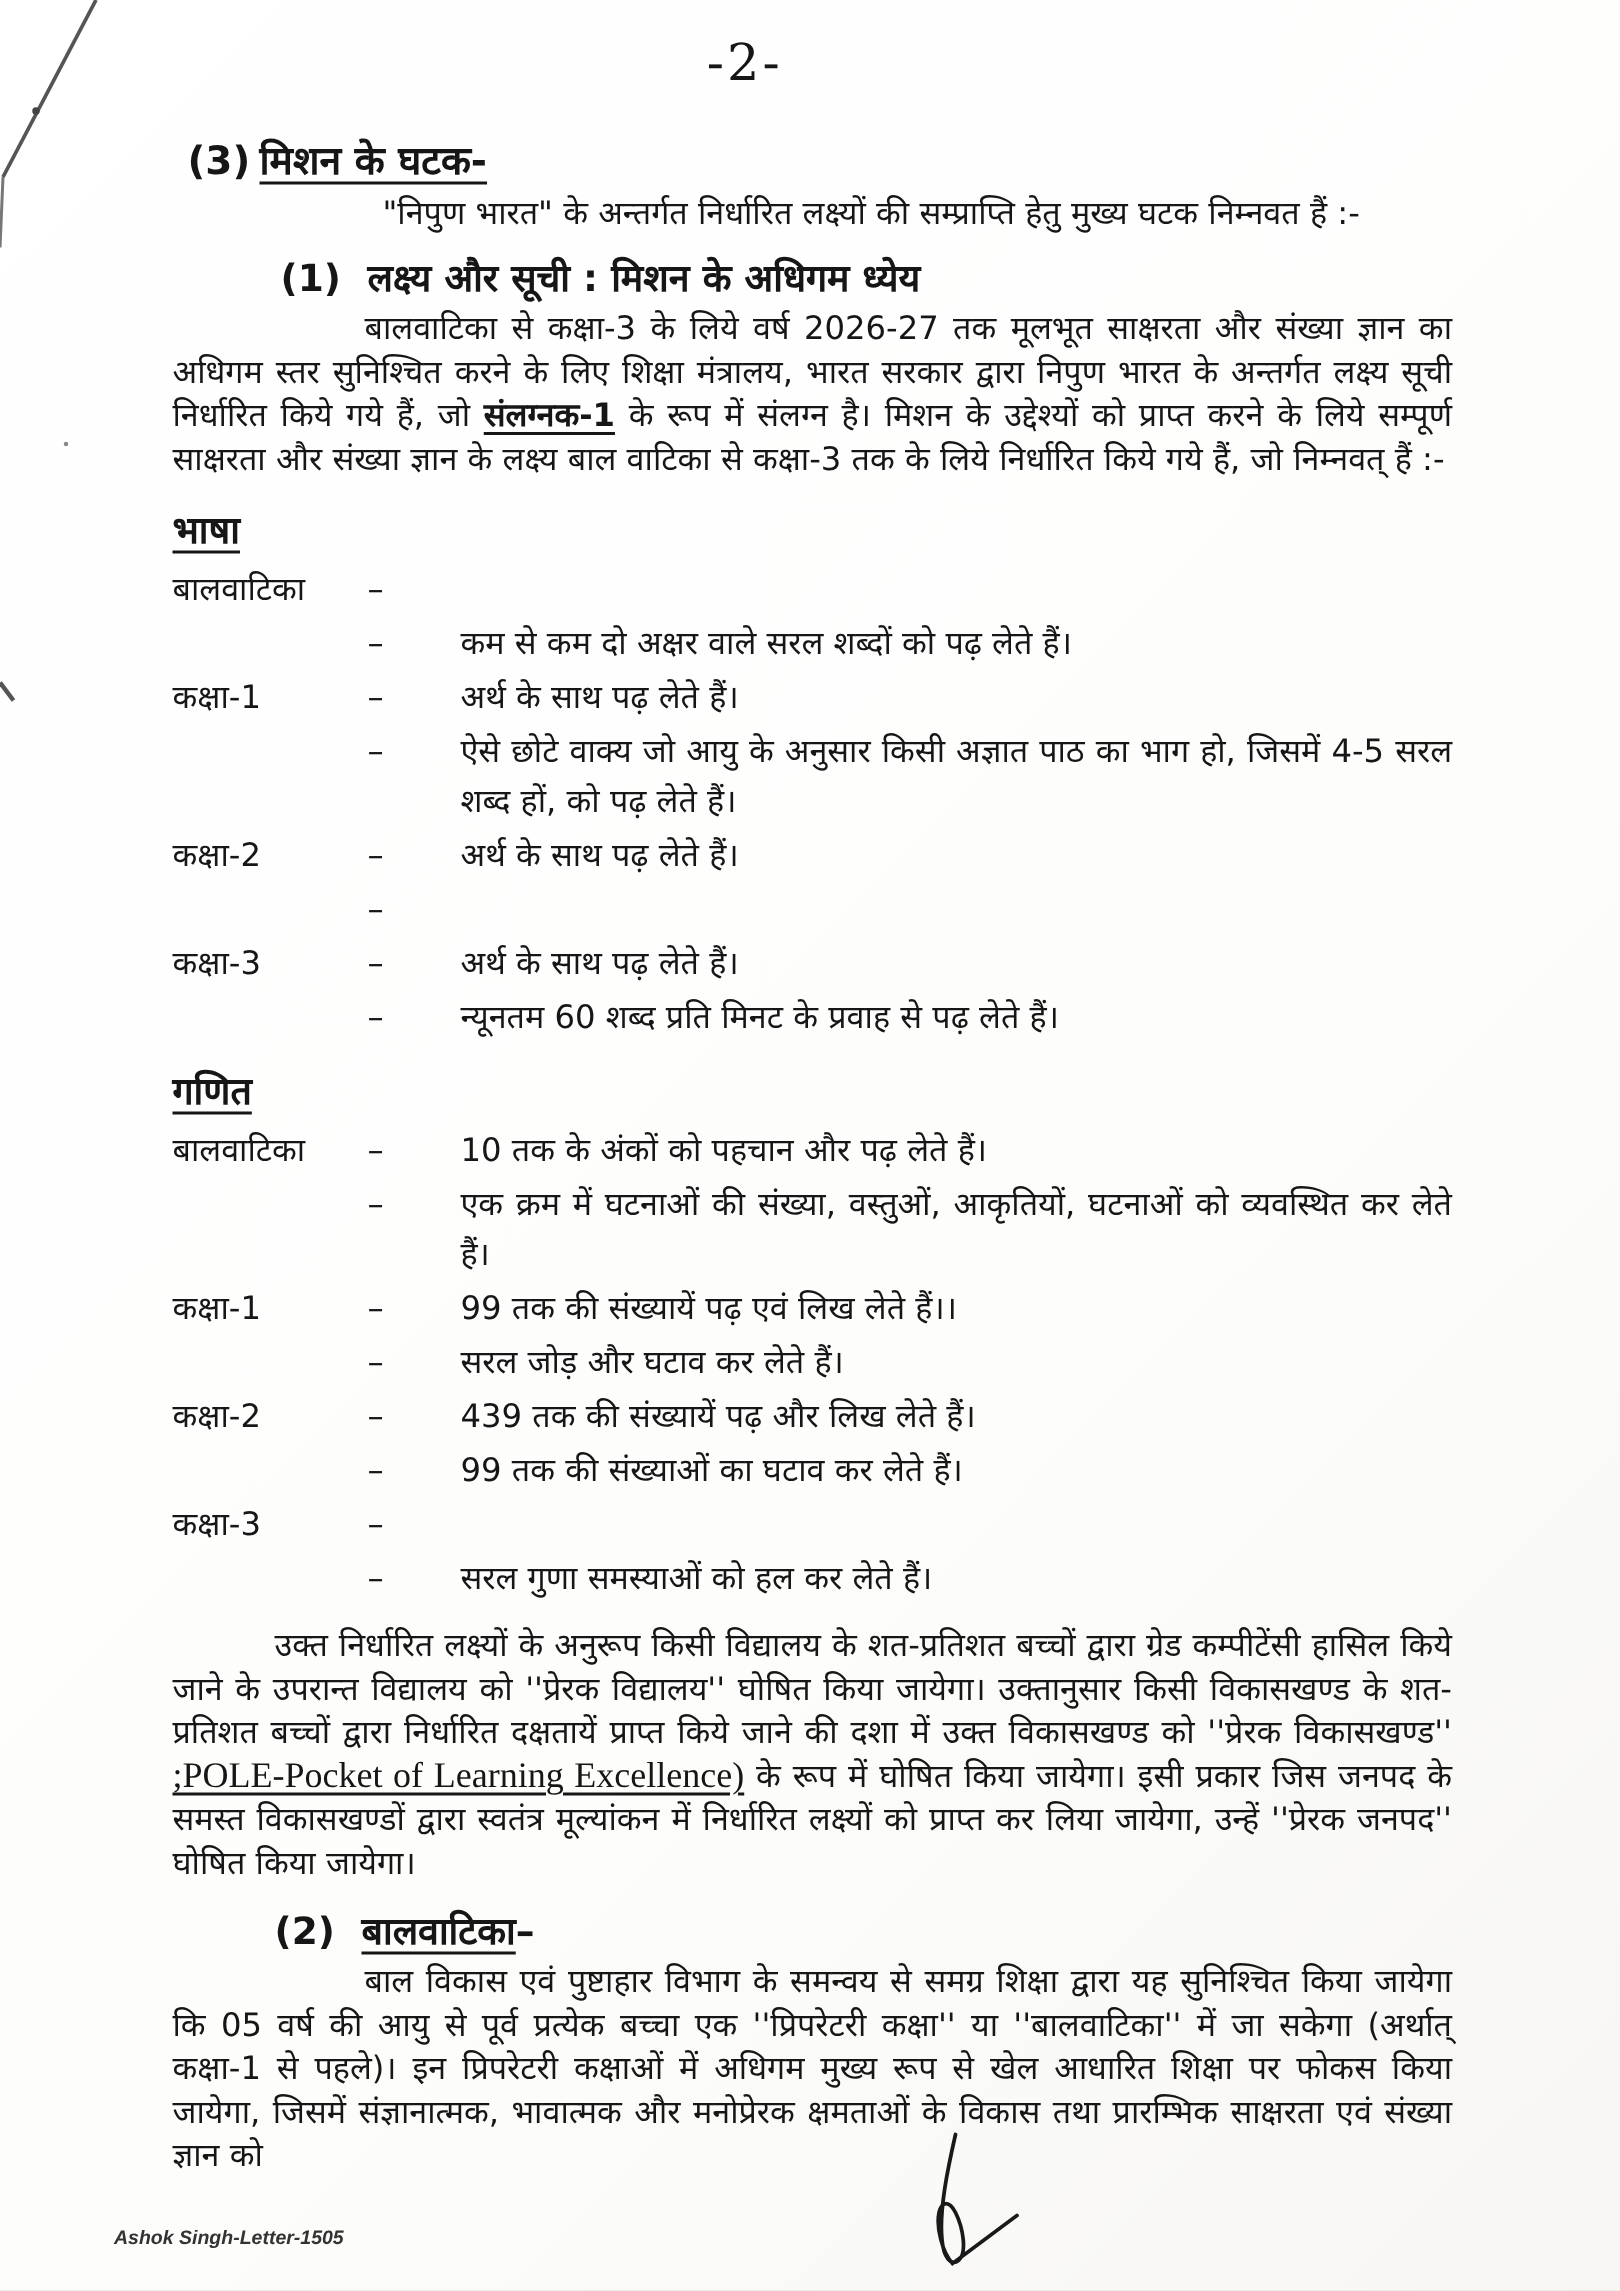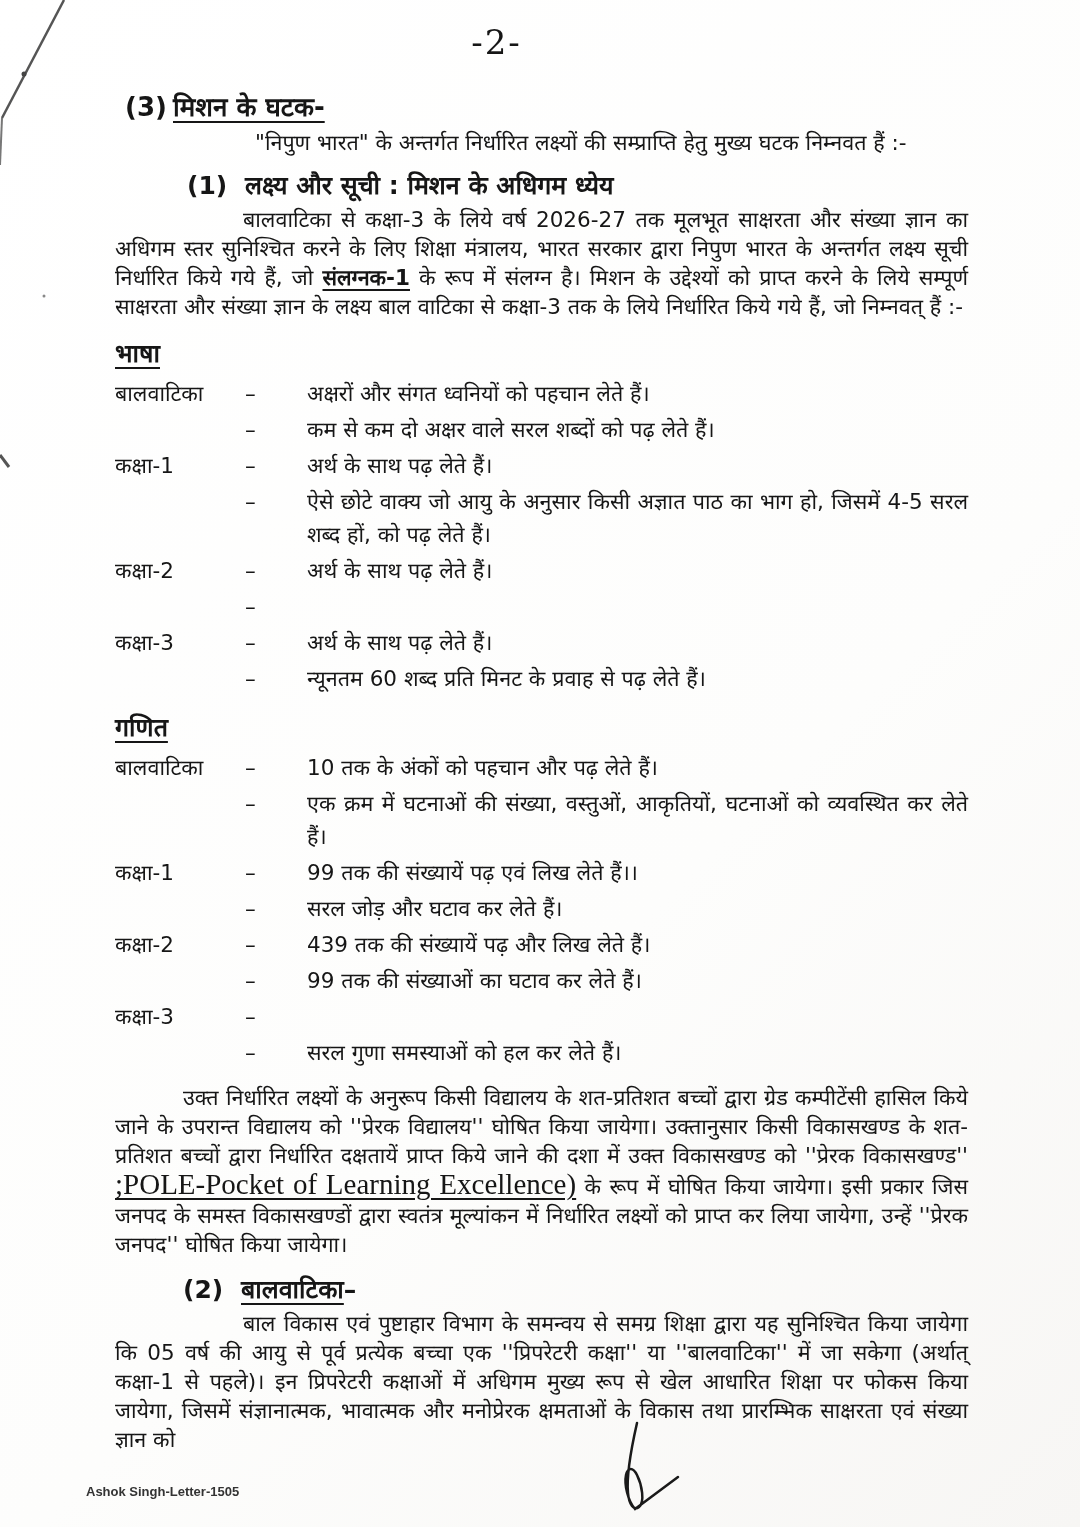--- a/index.html
+++ b/index.html
@@ -35,40 +35,41 @@
   .h2-row{margin-top:12px;font-size:25px;}
   .h2-row .num{margin-left:68px;width:58px;}
   .para{margin:4px 0 0 0;}
   .indent-lg{text-indent:140px;}
   .indent-md{text-indent:128px;}
   .indent-sm{text-indent:68px;}
   .bold{font-weight:normal;}
   .attach{font-weight:bold;text-decoration:underline;text-decoration-thickness:2px;text-underline-offset:4px;}
   .eng{
     font-family:"Liberation Serif","DejaVu Serif",serif;
-    font-size:29px;
+    font-size:24px;
     text-decoration:underline;
     text-decoration-thickness:1.5px;
     text-underline-offset:4px;
   }
   .list-heading{
     font-weight:bold;font-size:25px;margin-top:14px;
     display:inline-block;
     text-decoration:underline;text-decoration-thickness:2px;text-underline-offset:5px;
   }
   .deflist{margin-top:8px;}
   .defrow{display:flex;font-size:21.5px;line-height:33px;margin-top:3px;}
   .defrow .lbl{flex:none;width:130px;}
   .defrow .dsh{flex:none;width:62px;text-align:left;}
   .defrow .txt{flex:1;text-align:justify;}
   .footer{
-    position:absolute;left:86px;bottom:28px;
+    position:absolute;left:76px;bottom:28px;
     font-size:13px;font-weight:bold;
     font-family:"Liberation Sans","DejaVu Sans",sans-serif;
     color:#333;
+    font-style:italic;
   }
   .signature{position:absolute;left:590px;top:1415px;pointer-events:none;}
 </style>
 </head>
 <body>
 
 <div class="page">
 
   <svg class="corner-marks" width="120" height="500" viewBox="0 0 120 500">
     <line x1="64" y1="0" x2="2" y2="118" stroke="#555" stroke-width="2.5"></line>
@@ -92,21 +93,20 @@
     <span class="title">लक्ष्य और सूची : मिशन के अधिगम ध्येय</span>
   </div>
 
   <p class="body-text para indent-md"><span>बालवाटिका से कक्षा-3 के लिये वर्ष 2026-27 तक मूलभूत साक्षरता और संख्या ज्ञान का अधिगम स्तर सुनिश्चित करने के लिए शिक्षा मंत्रालय, भारत सरकार द्वारा निपुण भारत के अन्तर्गत लक्ष्य सूची निर्धारित किये गये हैं, जो </span><span class="attach">संलग्नक-1</span><span> के रूप में संलग्न है। मिशन के उद्देश्यों को प्राप्त करने के लिये सम्पूर्ण साक्षरता और संख्या ज्ञान के लक्ष्य बाल वाटिका से कक्षा-3 तक के लिये निर्धारित किये गये हैं, जो निम्नवत् हैं :-</span></p>
 
   <div class="list-heading">भाषा</div>
   <div class="deflist">
     <div class="defrow">
         <span class="lbl">बालवाटिका</span>
         <span class="dsh">–</span>
-        <span class="txt">अक्षरों और संगत ध्वनियों को पहचान लेते हैं।</span>
       </div>
     <div class="defrow">
         <span class="lbl"></span>
         <span class="dsh">–</span>
         <span class="txt">कम से कम दो अक्षर वाले सरल शब्दों को पढ़ लेते हैं।</span>
       </div>
     <div class="defrow">
         <span class="lbl">कक्षा-1</span>
         <span class="dsh">–</span>
         <span class="txt">अर्थ के साथ पढ़ लेते हैं।</span>

